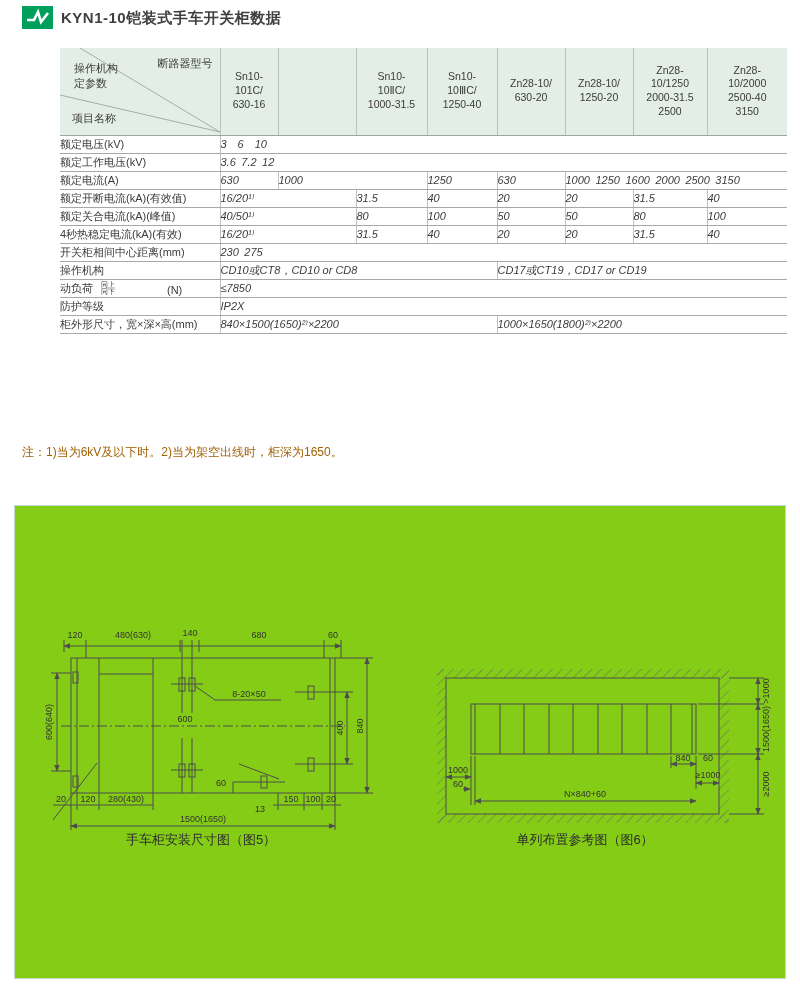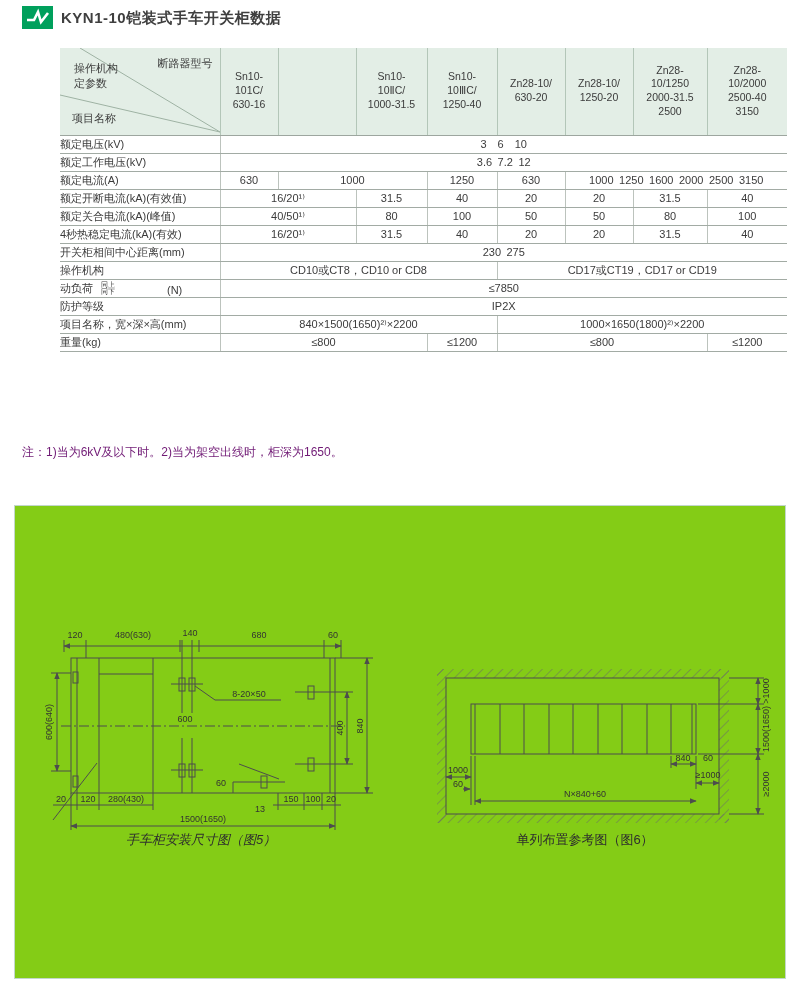--- a/index.html
+++ b/index.html
@@ -16,32 +16,32 @@
   tr.hdr td{background:#e3eee6;border-bottom:1px solid #9da69f;}
   tr.hdr td.model{border-left:1px solid #b3c6b8;text-align:center;font-size:10.5px;line-height:1.32;white-space:pre-line;}
   td.corner{position:relative;}
   .c-tr{position:absolute;right:7px;top:8px;font-size:11px;}
   .c-ml{position:absolute;left:14px;top:13px;font-size:11px;line-height:15px;white-space:pre-line;}
   .c-bl{position:absolute;left:12px;bottom:9px;font-size:11px;}
   .cornersvg{position:absolute;left:0;top:0;}
   tr.bd{height:18px;}
   tr.bd td{border-bottom:1px solid #a2aba4;}
   td.lb{text-align:left;padding-left:13px;}
-  td.v{border-left:1px solid #bcc3bd;text-align:center;}
+  td.v{border-left:1px solid #bcc3bd;font-style:italic;}
   .dyn{display:flex;align-items:flex-end;}
   .updn{display:flex;flex-direction:column;font-size:7px;line-height:7.5px;margin-left:8px;}
   .dynN{margin-left:52px;}
   
-  .note{position:absolute;left:22px;top:444px;font-size:12px;color:#701a75;}
+  .note{position:absolute;left:22px;top:444px;font-size:12px;color:#a16207;}
   
   .panel{position:absolute;left:14px;top:505px;width:770px;height:472px;border:1px solid #c3d7ca;background:#84cc16;}
   .fig5{position:absolute;left:18px;top:110px;}
   .fig6{position:absolute;left:416px;top:155px;}
   .cap{position:absolute;font-size:13px;color:#2e2e2e;text-align:center;width:300px;}
-  .cap5{left:36px;top:325px;font-style:italic;}
+  .cap5{left:36px;top:325px;}
   .cap6{left:420px;top:325px;}
   svg text{font-family:"Liberation Sans","DejaVu Sans",sans-serif;font-size:9px;fill:#333;}
   svg .rot{font-size:9px;}
 </style>
 </head>
 <body>
 
 <div class="logo">
   <svg width="31" height="23" viewBox="0 0 31 23">
     <polyline points="5,14 12,14 16,6 19,16 26,7" fill="none" stroke="#ffffff" stroke-width="2.6"></polyline>
@@ -164,30 +164,23 @@
         <span class="dynN">(N)</span>
       </div>
     </td>
     <td class="v" colspan="8">≤7850</td>
   </tr>
   <tr class="bd">
     <td class="lb">防护等级</td>
     <td class="v" colspan="8">IP2X</td>
   </tr>
   <tr class="bd">
-    <td class="lb">项目名称，宽×深×高(mm)</td>
+    <td class="lb">柜外形尺寸，宽×深×高(mm)</td>
     <td class="v" colspan="4">840×1500(1650)²⁾×2200</td>
     <td class="v" colspan="4">1000×1650(1800)²⁾×2200</td>
-  </tr>
-  <tr class="bd">
-    <td class="lb">重量(kg)</td>
-    <td class="v" colspan="3">≤800</td>
-    <td class="v">≤1200</td>
-    <td class="v" colspan="3">≤800</td>
-    <td class="v">≤1200</td>
   </tr>
 </tbody>
     </table>
 </div>
 
 <div class="note">注：1)当为6kV及以下时。2)当为架空出线时，柜深为1650。</div>
 
 <div class="panel">
 
   <svg class="fig5" width="370" height="235" viewBox="0 0 370 235">

